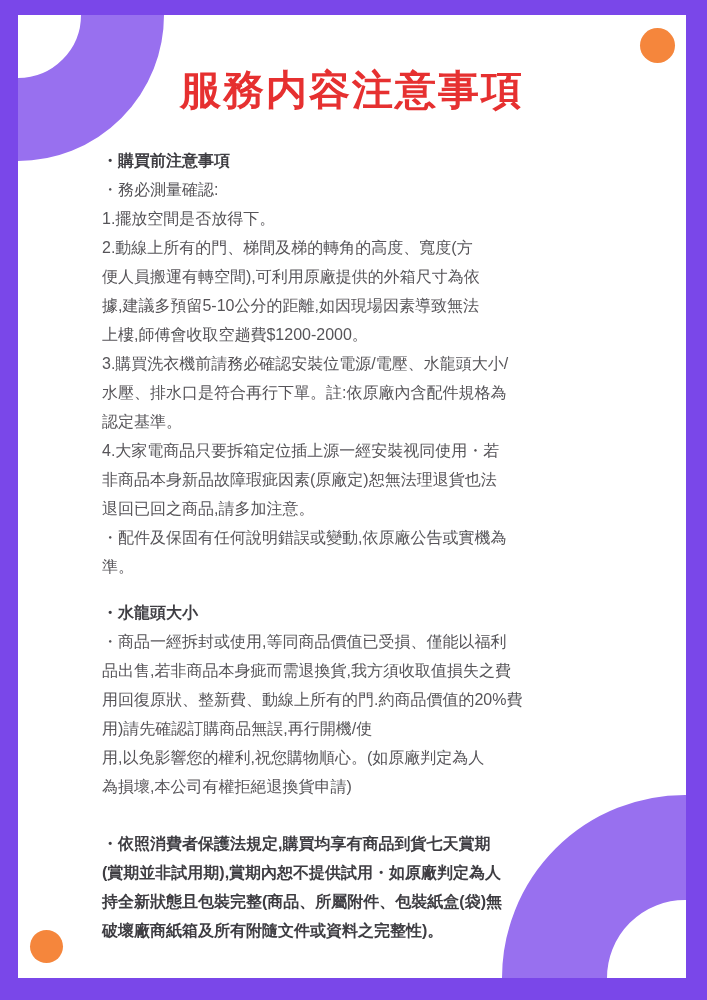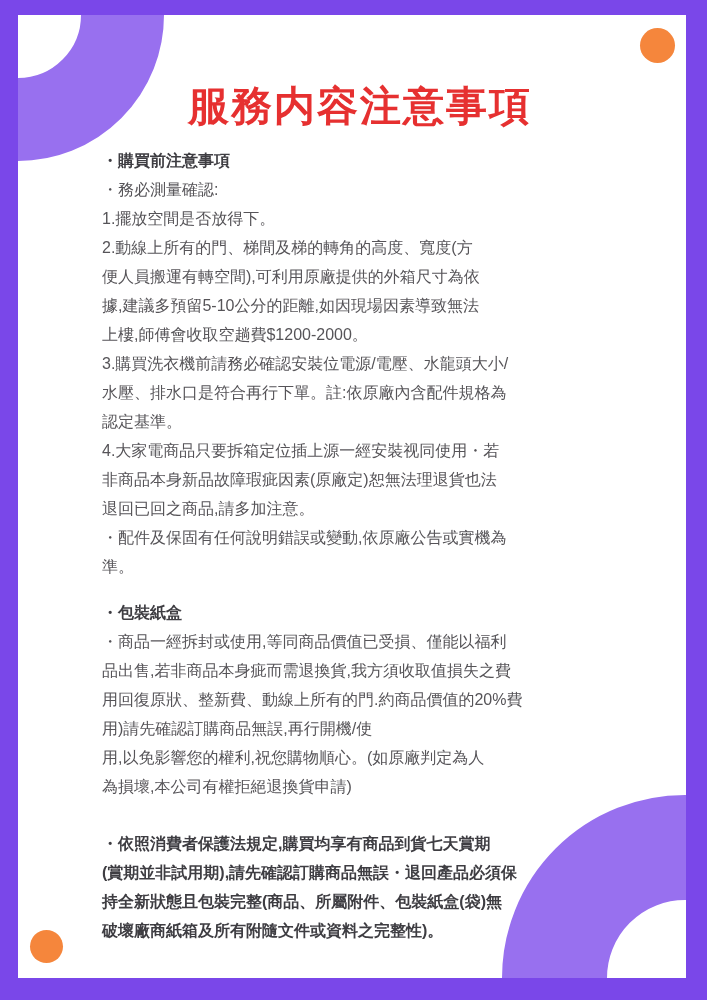--- a/index.html
+++ b/index.html
@@ -27,29 +27,28 @@
   .ring.br{
     left:484px;top:780px;
     width:156px;height:156px;
     border:105px solid var(--ring_purple,#9870EF);
   }
   .dot{border-radius:50%;background:var(--accent_orange,#F5863C);}
   .dot.tr{left:622px;top:13px;width:35px;height:35px;}
   .dot.bl{left:12px;top:915px;width:33px;height:33px;}
   .title{
     position:absolute;
-    left:0;top:64px;width:668px;
+    left:0;top:48px;width:668px;
     margin:0;
     text-align:center;
     font-size:41px;
     font-weight:bold;
     letter-spacing:2px;
     color:var(--title_red,#E63030);
     z-index:2;
-    padding-left:8px;
   }
   .body{
     position:absolute;
     left:84px;top:131px;
     width:558px;
     font-size:16px;
     line-height:29px;
     color:var(--text_gray,#565458);
     z-index:1;
   }
@@ -86,31 +85,31 @@
 水壓、排水口是符合再行下單。註:依原廠內含配件規格為
 認定基準。
 4.大家電商品只要拆箱定位插上源一經安裝视同使用・若
 非商品本身新品故障瑕疵因素(原廠定)恕無法理退貨也法
 退回已回之商品,請多加注意。
 ・配件及保固有任何說明錯誤或變動,依原廠公告或實機為
 準。</p>
       </section>
 
       <section class="sec-2">
-        <p class="head">・包裝紙盒</p>
+        <p class="head">・水龍頭大小</p>
         <p class="lines">・商品一經拆封或使用,等同商品價值已受損、僅能以福利
 品出售,若非商品本身疵而需退換貨,我方須收取值損失之費
 用回復原狀、整新費、動線上所有的門.約商品價值的20%費
 用)請先確認訂購商品無誤,再行開機/使
 用,以免影響您的權利,祝您購物順心。(如原廠判定為人
 為損壞,本公司有權拒絕退換貨申請)</p>
       </section>
 
       <section class="bold-sec">
         <p class="lines">・依照消費者保護法規定,購買均享有商品到貨七天賞期
-(賞期並非試用期),請先確認訂購商品無誤・退回產品必須保
+(賞期並非試用期),賞期內恕不提供試用・如原廠判定為人
 持全新狀態且包裝完整(商品、所屬附件、包裝紙盒(袋)無
 破壞廠商紙箱及所有附隨文件或資料之完整性)。</p>
       </section>
     </div>
 
   </div>
 </div>
 
 </body></html>

